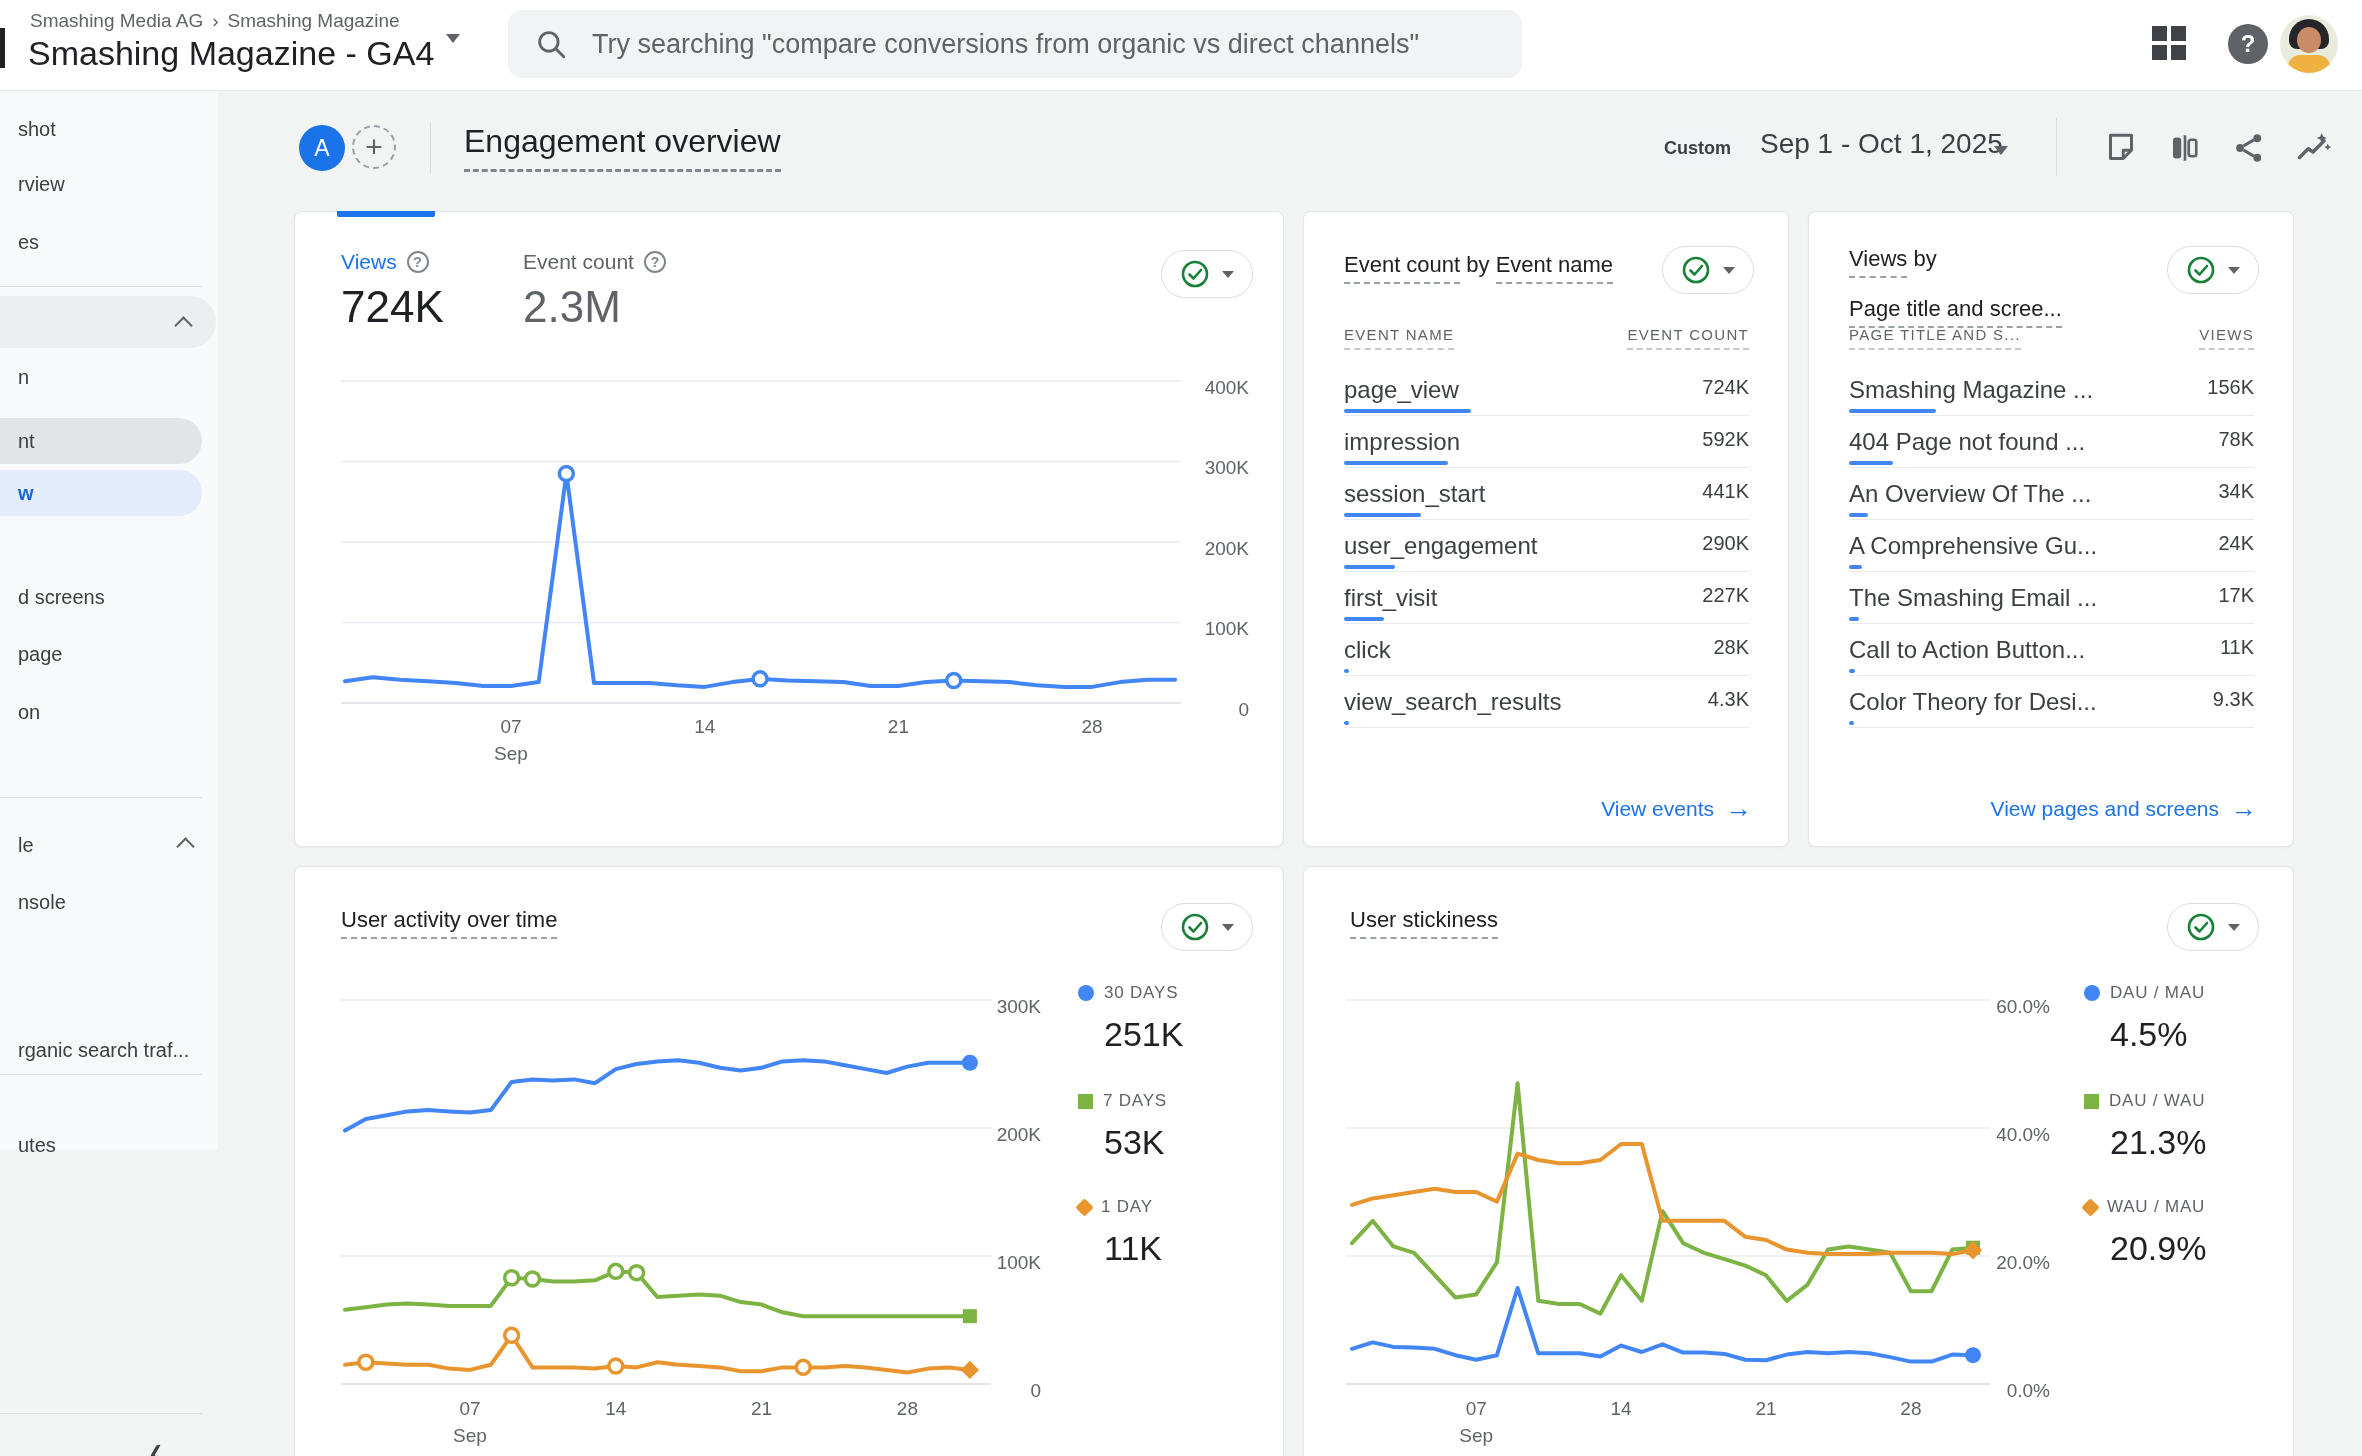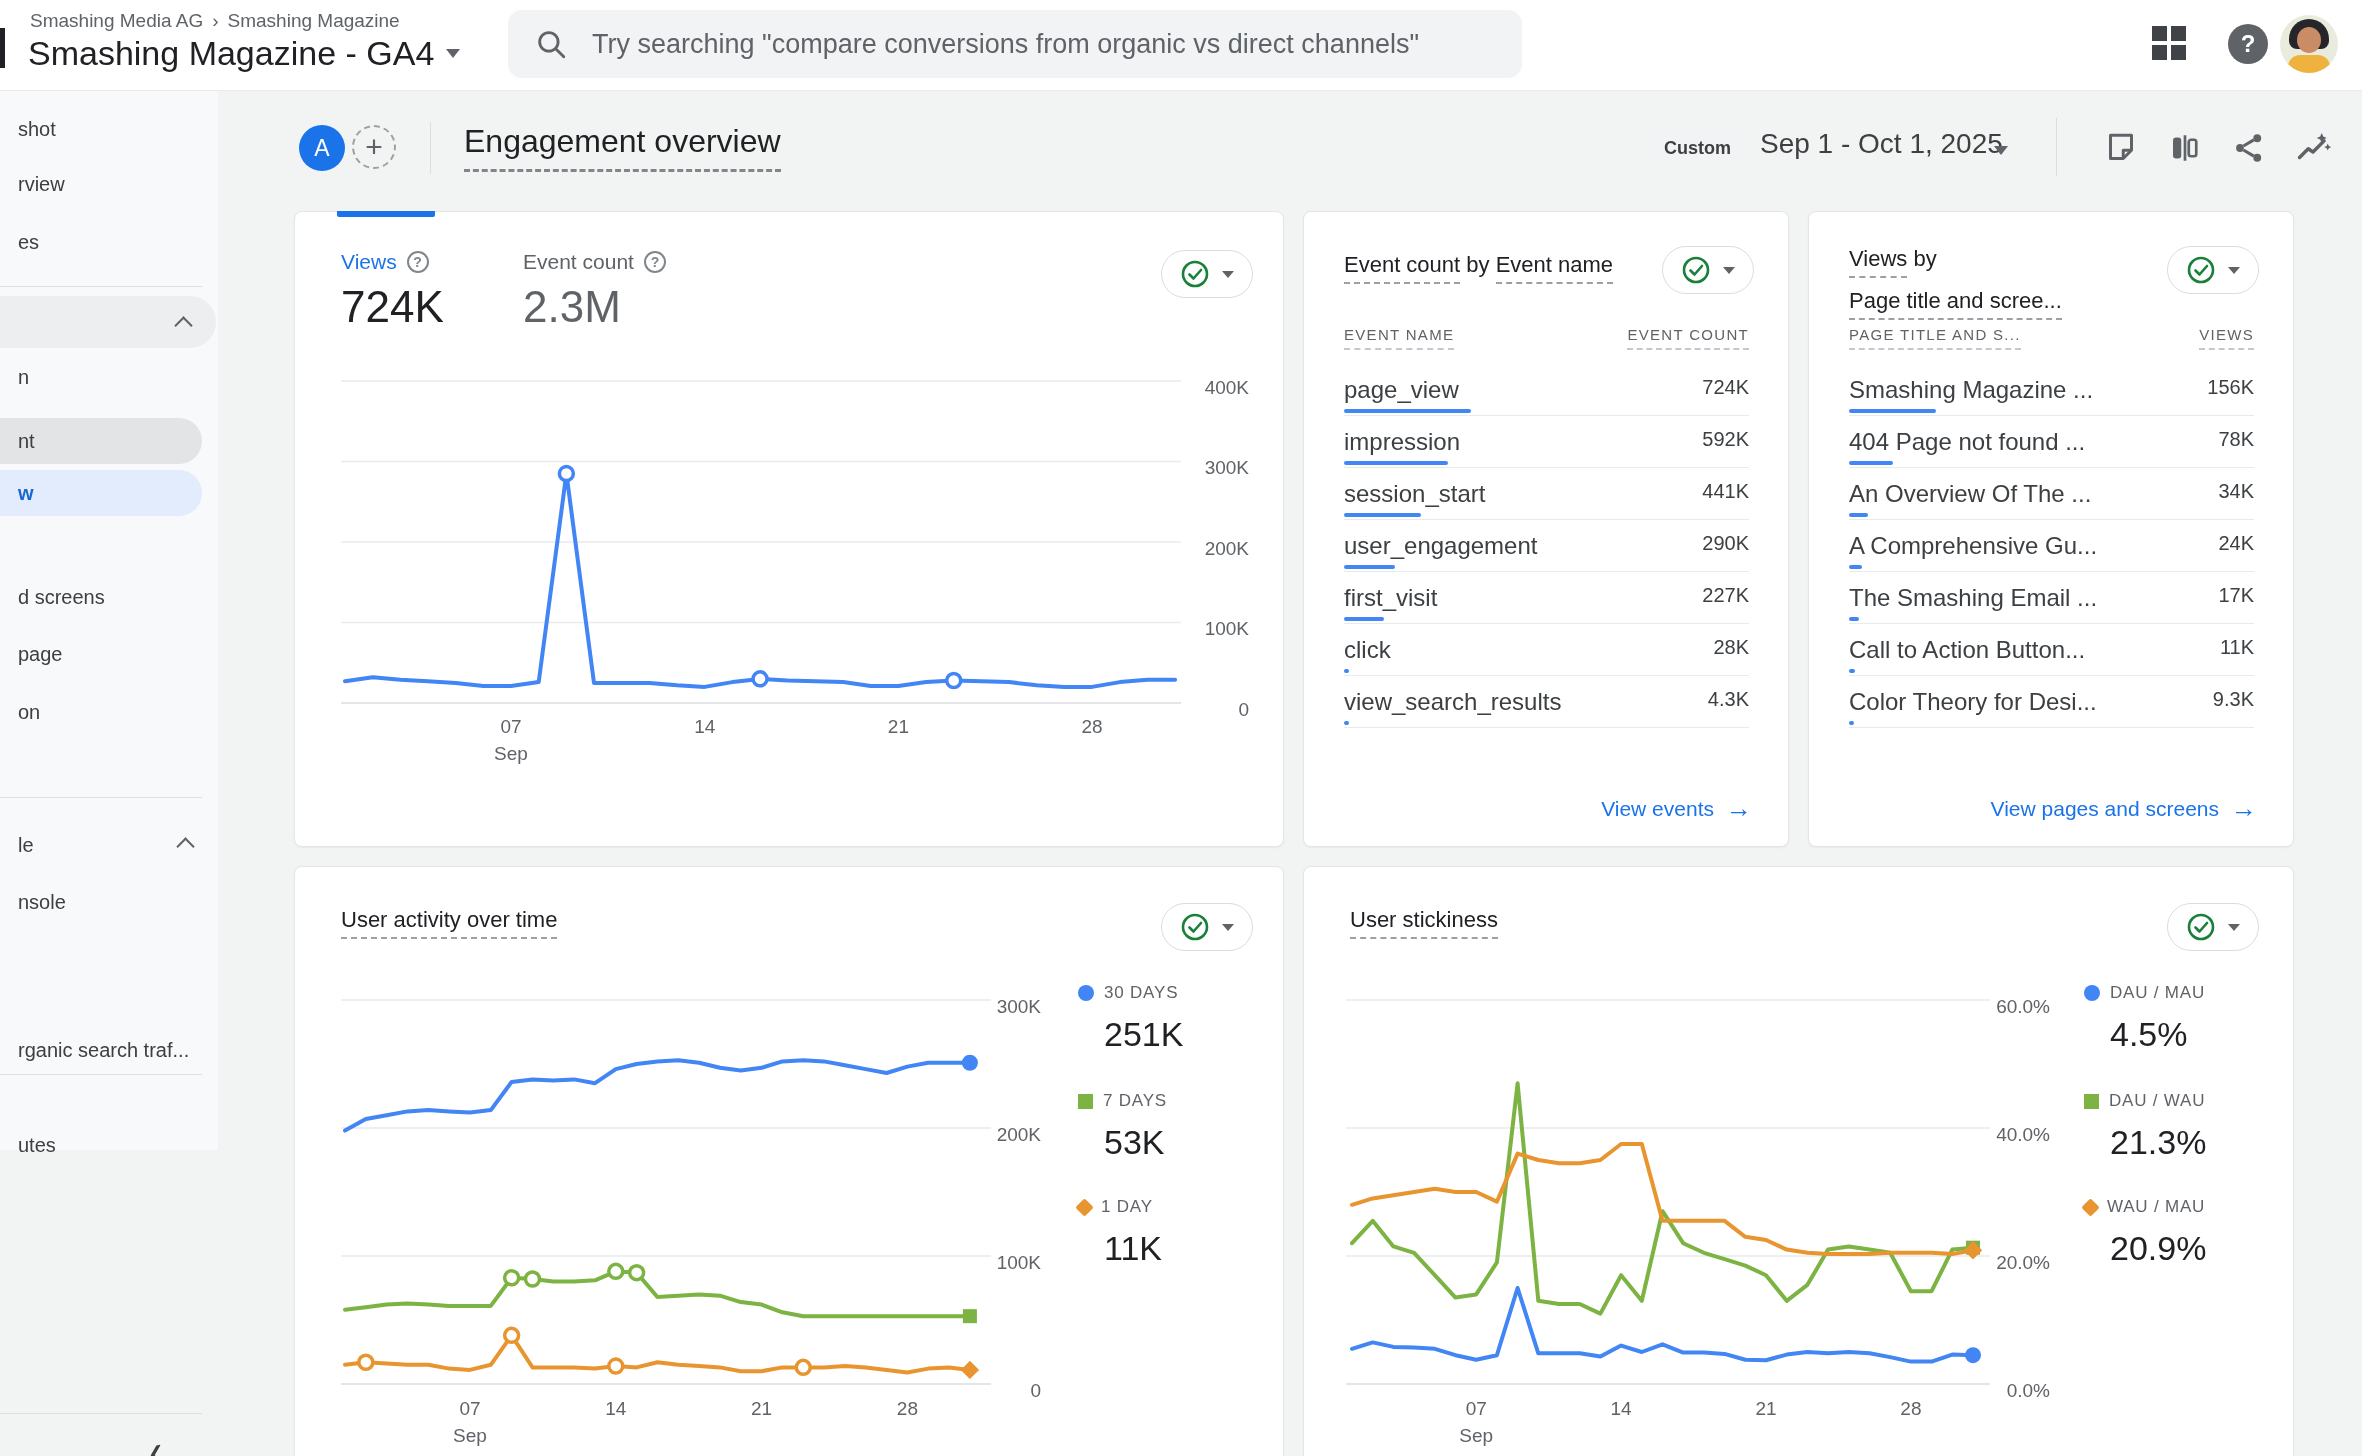--- a/index.html
+++ b/index.html
@@ -1,21 +1,21 @@
 <!DOCTYPE html>
 <html><head>
 <meta charset="utf-8">
 <style>
   html,body{margin:0;padding:0;font-family:"Liberation Sans",sans-serif;}
   body{width:2362px;height:1456px;position:relative;overflow:hidden;background:#fff;}
   
   .apphdr{position:absolute;left:0;top:0;width:2362px;height:90px;background:#fff;border-bottom:1px solid #e8eaec;z-index:5;}
   .cutmark{position:absolute;left:0;top:28px;width:5px;height:40px;background:#202124;}
   .crumbs{position:absolute;left:30px;top:10px;font-size:19px;color:#5f6368;display:flex;gap:9px;align-items:center;}
-  .proprow{position:absolute;left:28px;top:34px;display:flex;align-items:center;gap:12px;}
+  .proprow{position:absolute;left:28px;top:34px;display:flex;align-items:flex-start;gap:12px;}
   .proptitle{font-size:34px;color:#202124;}
   .caret{width:0;height:0;border-left:7px solid transparent;border-right:7px solid transparent;border-top:9px solid #5f6368;display:inline-block;}
   .searchbar{position:absolute;left:508px;top:10px;width:1014px;height:68px;background:#f1f3f4;border-radius:14px;display:flex;align-items:center;padding-left:26px;box-sizing:border-box;gap:22px;}
   .searchbar input{background:transparent;border:none;outline:none;font-size:27px;color:#5f6368;width:900px;font-family:"Liberation Sans",sans-serif;}
   .searchbar input::placeholder{color:#5f6368;opacity:1;}
   .gridicon{position:absolute;left:2152px;top:26px;width:34px;height:34px;display:grid;grid-template-columns:15px 15px;grid-template-rows:15px 15px;gap:4px;}
   .gridicon div{background:#3f4348;}
   .helpbtn{position:absolute;left:2228px;top:24px;width:40px;height:40px;border-radius:50%;background:#5f6368;color:#fff;font-size:24px;font-weight:700;display:flex;align-items:center;justify-content:center;}
   .avatar{position:absolute;left:2280px;top:15px;width:58px;height:58px;border-radius:50%;background:#e9ecdd;overflow:hidden;}
   .avatar .hair{position:absolute;left:9px;top:4px;width:40px;height:30px;border-radius:20px 20px 8px 8px;background:#26262a;}
@@ -282,21 +282,21 @@
   </div>
   <div class="cardlink">
     <span>View events</span>
       <span class="arr">→</span>
   </div>
 </div>
 
 <div class="card" id="card-pages">
   <div class="cardtitle twoline">
     <div><span class="du">Views</span><span> by</span></div>
-    <div style=""><span class="du">Page title and scree...</span></div>
+    <div style="margin-top:8px;"><span class="du">Page title and scree...</span></div>
   </div>
   <div class="checkpill" style="top:34px;right:34px;">
     <svg width="30" height="30" viewBox="0 0 30 30">
         <circle cx="15" cy="15" r="12" fill="none" stroke="#188038" stroke-width="2.6"></circle>
         <polyline points="9.5,15.5 13.5,19.5 21,11" fill="none" stroke="#188038" stroke-width="2.6" stroke-linecap="round" stroke-linejoin="round"></polyline>
       </svg>
     <span class="ddcaret"></span>
   </div>
   <div class="tablewrap">
     <div class="colrow">

